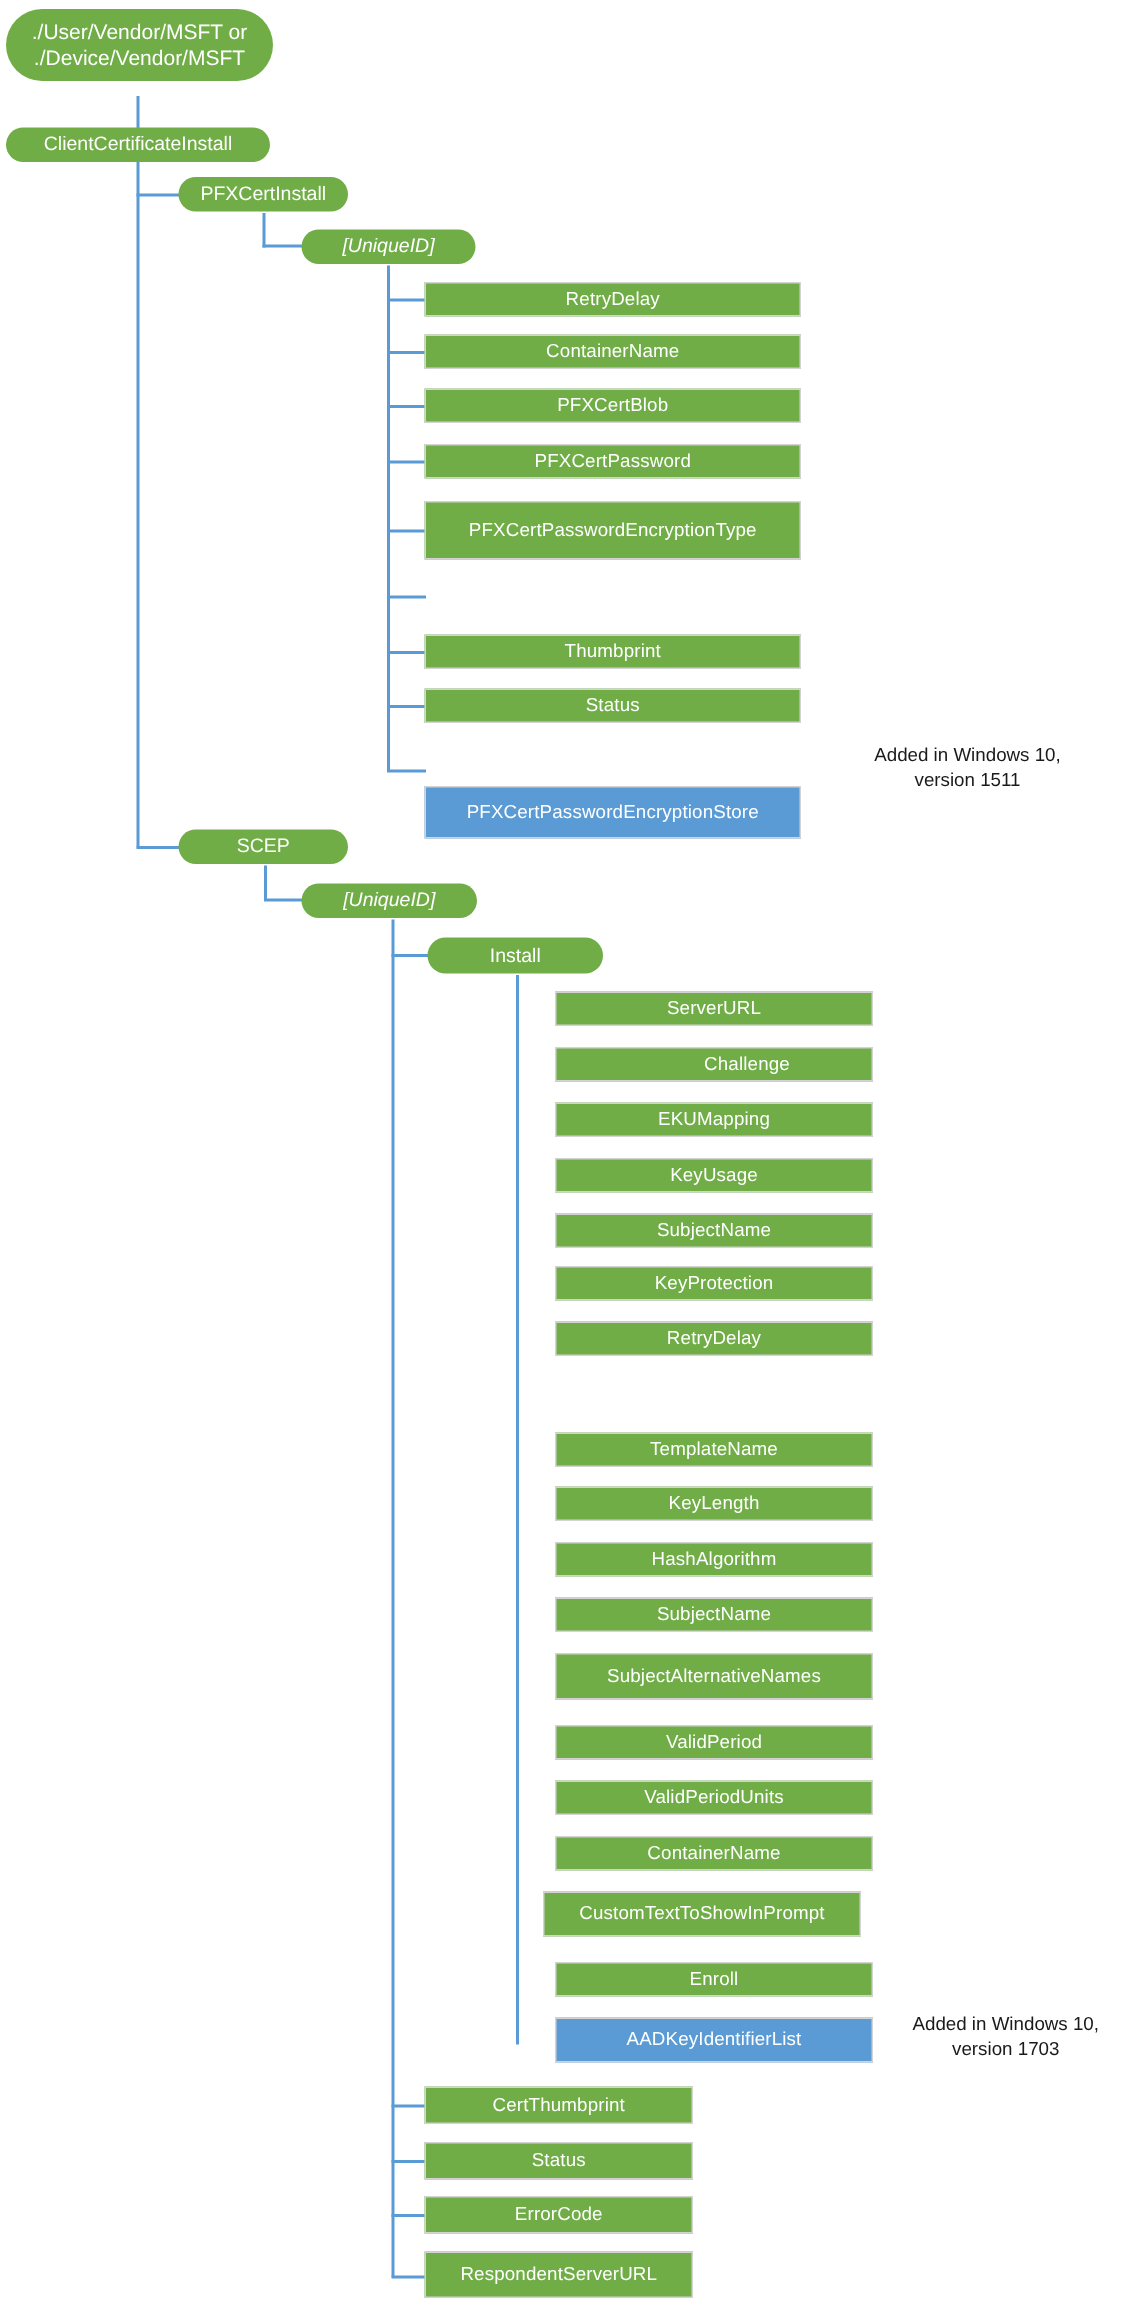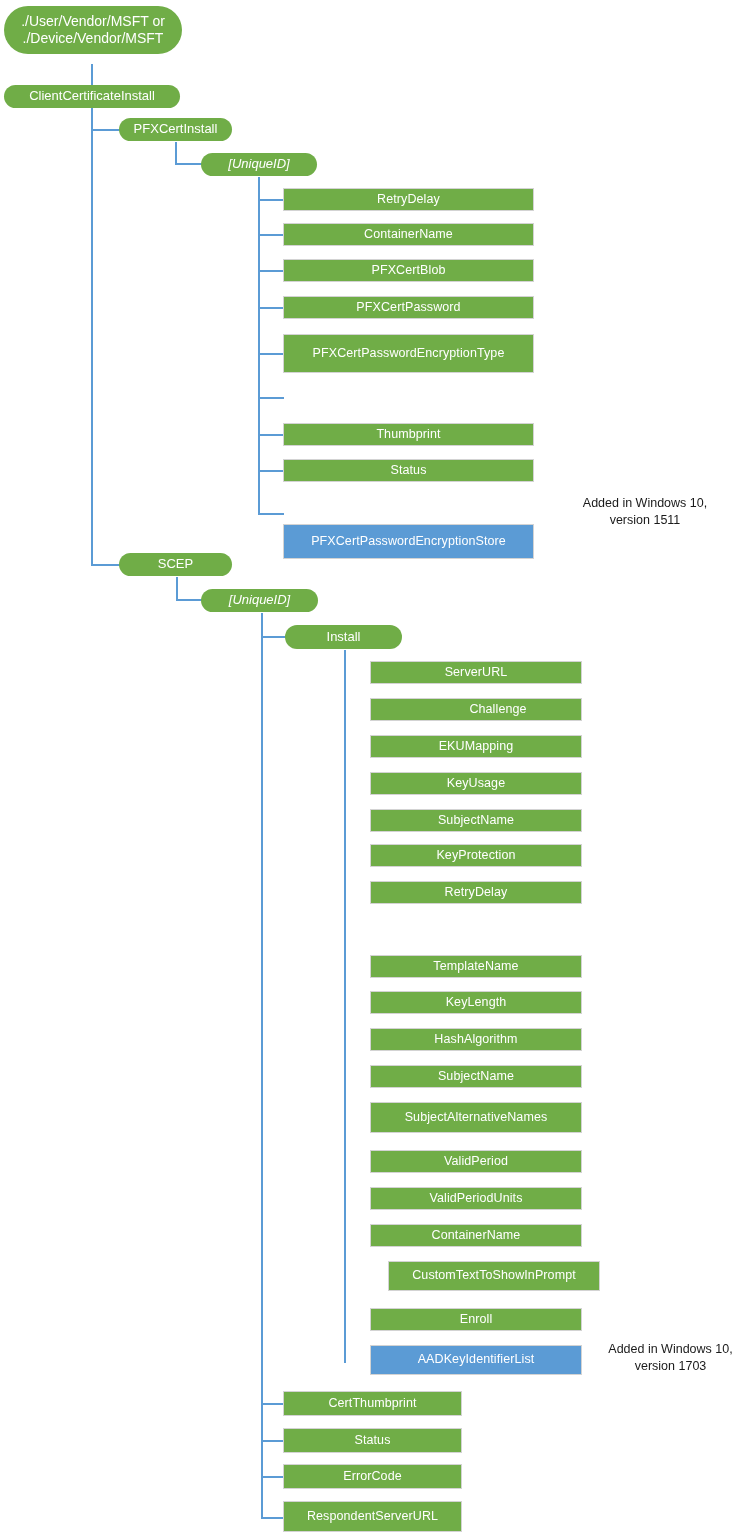--- a/index.html
+++ b/index.html
@@ -152,21 +152,21 @@
   <div class="leaf" style="left:370px; top:844px; width:212px; height:23px;">KeyProtection</div>
   <div class="leaf" style="left:370px; top:881px; width:212px; height:23px;">RetryDelay</div>
   <div class="leaf" style="left:370px; top:955px; width:212px; height:23px;">TemplateName</div>
   <div class="leaf" style="left:370px; top:991px; width:212px; height:23px;">KeyLength</div>
   <div class="leaf" style="left:370px; top:1028px; width:212px; height:23px;">HashAlgorithm</div>
   <div class="leaf" style="left:370px; top:1065px; width:212px; height:23px;">SubjectName</div>
   <div class="leaf" style="left:370px; top:1102px; width:212px; height:31px;">SubjectAlternativeNames</div>
   <div class="leaf" style="left:370px; top:1150px; width:212px; height:23px;">ValidPeriod</div>
   <div class="leaf" style="left:370px; top:1187px; width:212px; height:23px;">ValidPeriodUnits</div>
   <div class="leaf" style="left:370px; top:1224px; width:212px; height:23px;">ContainerName</div>
-  <div class="leaf" style="left:388px; top:1261px; width:212px; height:30px;">CustomTextToShowInPrompt</div>
+  <div class="leaf" style="left:362px; top:1261px; width:212px; height:30px;">CustomTextToShowInPrompt</div>
   <div class="leaf" style="left:370px; top:1308px; width:212px; height:23px;">Enroll</div>
   <div class="leaf added" style="left:370px; top:1345px; width:212px; height:30px;">AADKeyIdentifierList</div>
 
   <div class="annotation" style="left:593px; top:1341px; width:155px;">Added in Windows 10,
 version 1703</div>
 
   <div class="leaf" style="left:283px; top:1391px; width:179px; height:25px;">CertThumbprint</div>
   <div class="leaf" style="left:283px; top:1428px; width:179px; height:25px;">Status</div>
   <div class="leaf" style="left:283px; top:1464px; width:179px; height:25px;">ErrorCode</div>
   <div class="leaf" style="left:283px; top:1501px; width:179px; height:31px;">RespondentServerURL</div>

